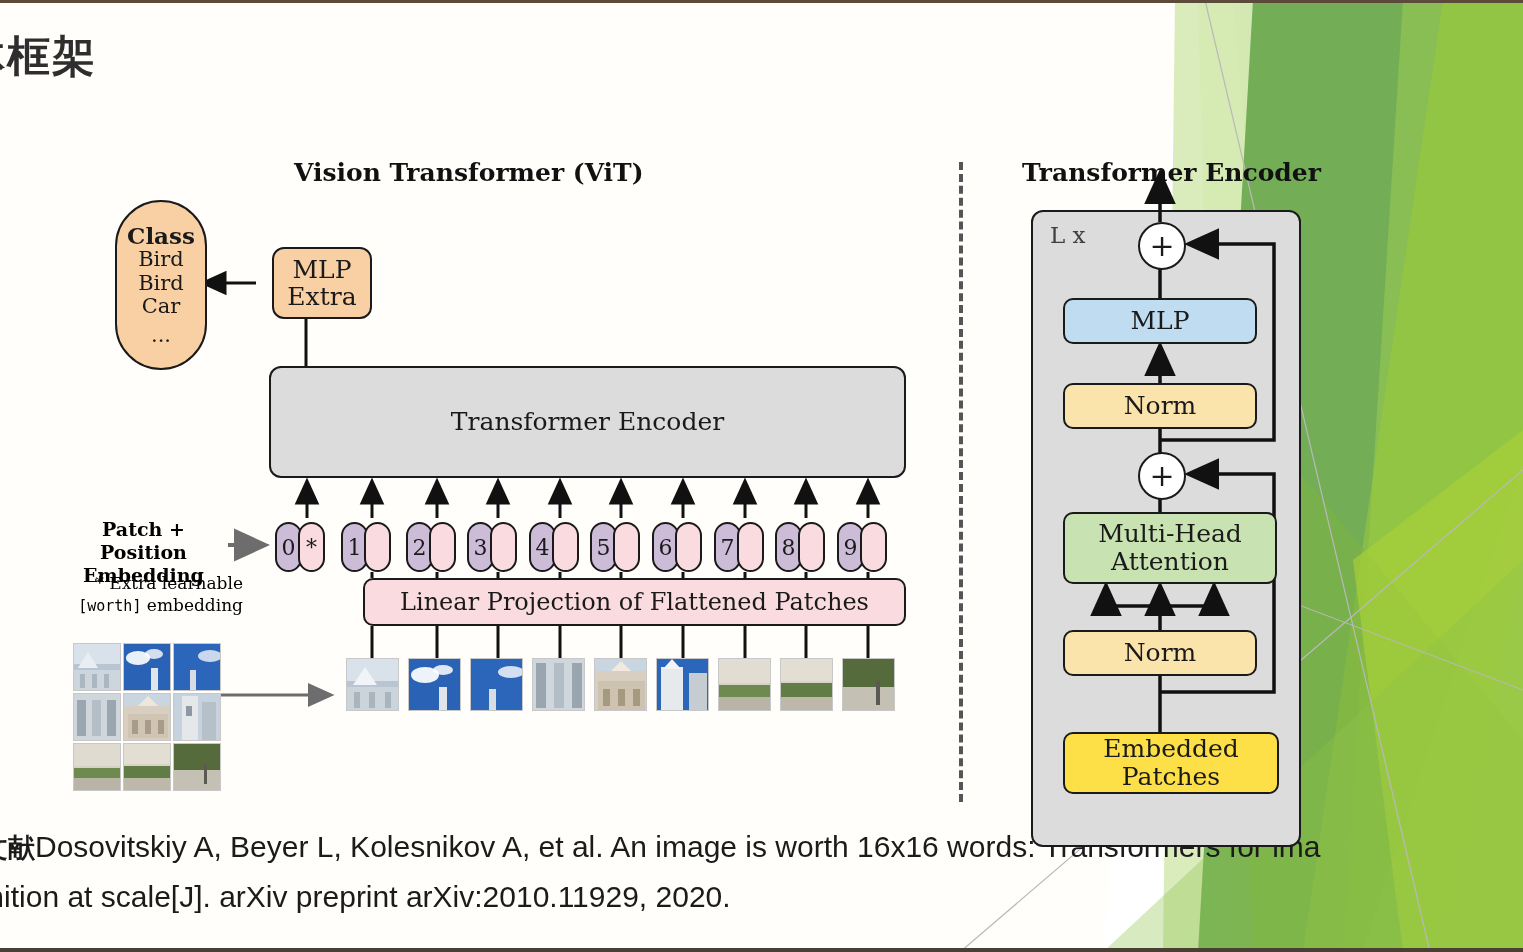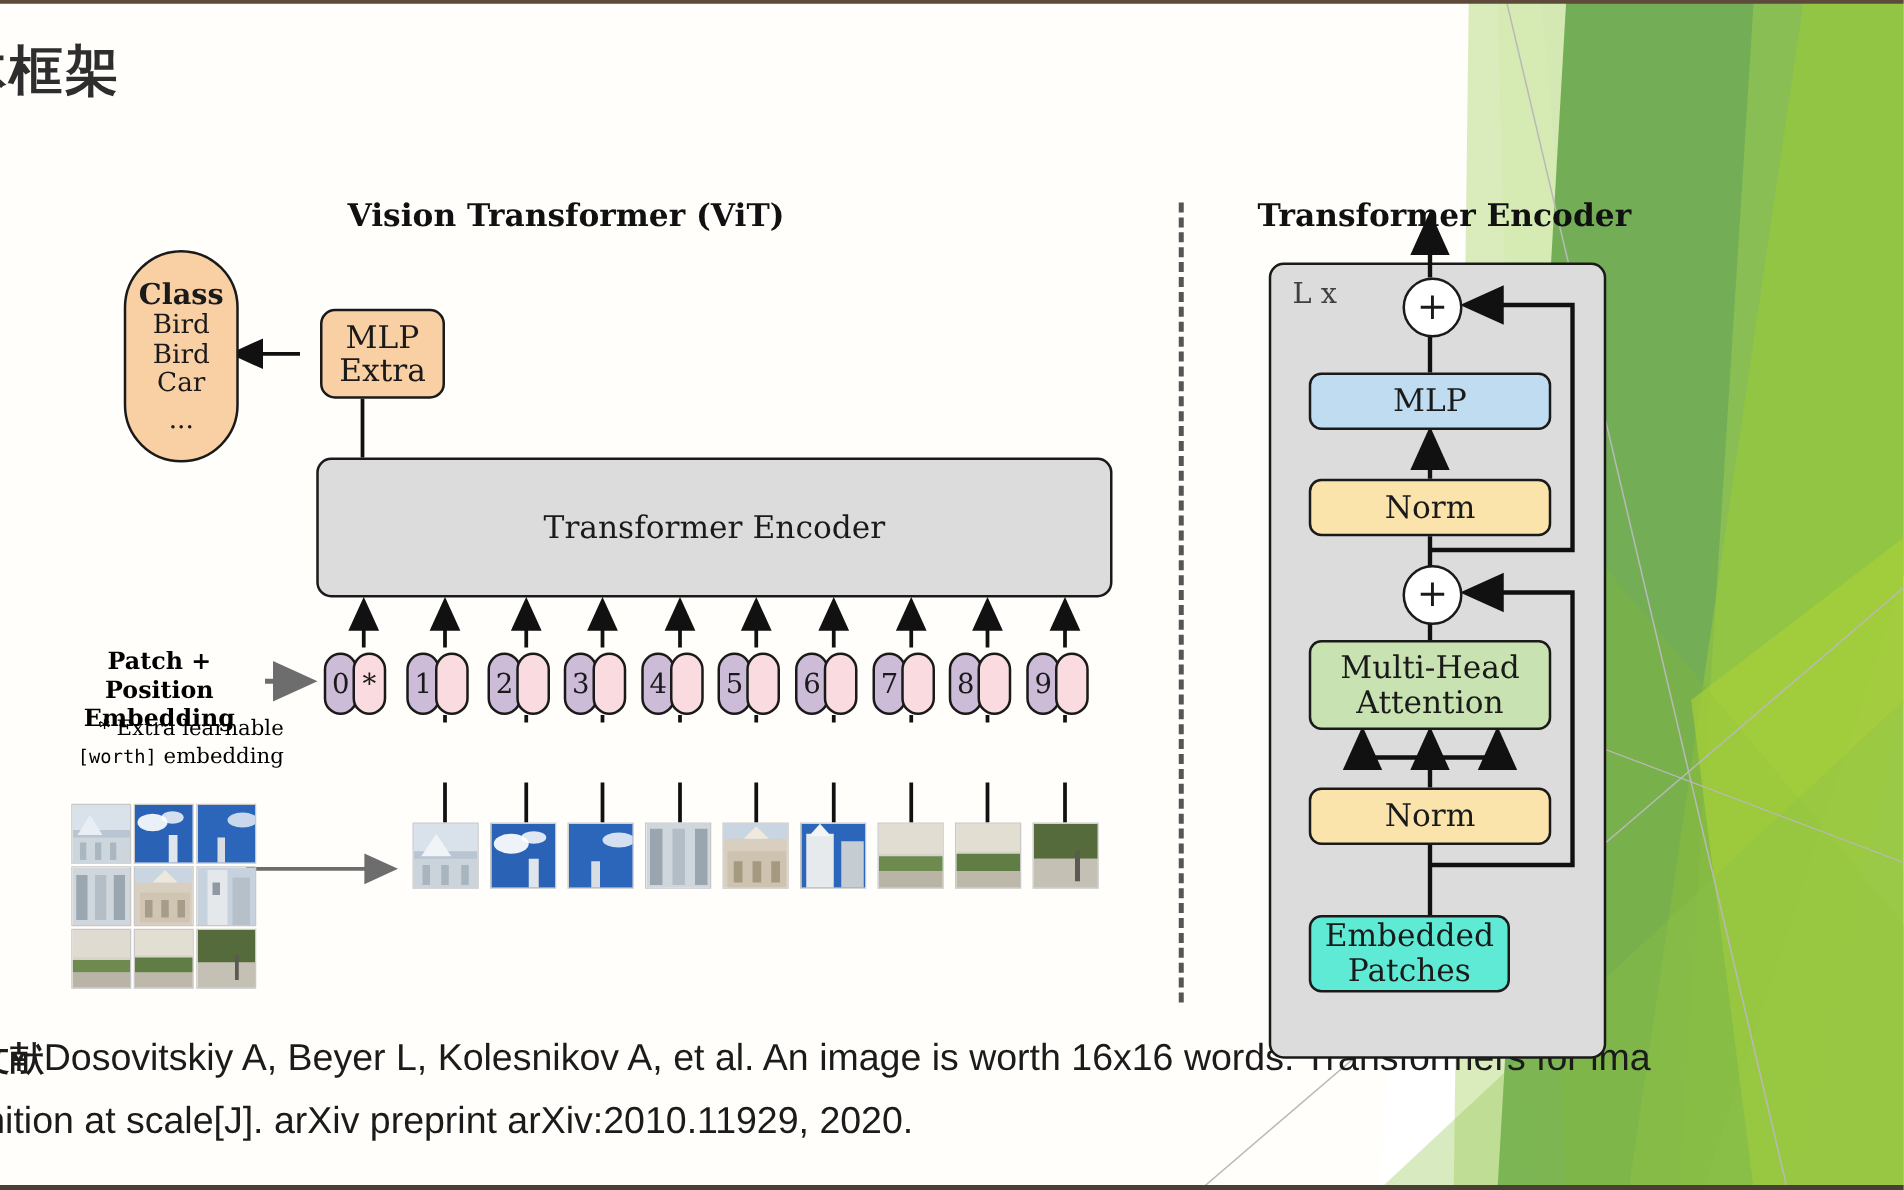--- a/index.html
+++ b/index.html
@@ -20,21 +20,21 @@
 
   
   .slide-title{
     position:absolute;left:-38px;top:28px;
     font-family:"DejaVu Serif", serif;
     font-weight:700;font-size:43px;color:#2e2e2e;
     letter-spacing:2px;white-space:nowrap;
   }
 
   
-  .figure{position:absolute;left:0;top:140px;width:1340px;height:680px;}
+  .figure{position:absolute;left:16px;top:140px;width:1340px;height:680px;}
 
   .fig-title{
     position:absolute;
     font-family:"DejaVu Serif", serif;
     font-weight:700;font-size:25px;color:#111;white-space:nowrap;
   }
   #vit-title{left:278px;top:18px;}
   #enc-title{left:1006px;top:18px;}
 
   .divider{
@@ -87,23 +87,23 @@
   #lx-label{
     position:absolute;left:1034px;top:82px;
     font-family:"DejaVu Serif", serif;font-size:23px;color:#404040;z-index:4;
   }
   .enc-box{position:absolute;box-sizing:border-box;border:2.5px solid #1a1a1a;
     border-radius:10px;display:flex;align-items:center;justify-content:center;
     flex-direction:column;text-align:center;line-height:1.12;
     font-family:"DejaVu Serif", serif;font-size:25px;color:#1a1a1a;z-index:3;}
   #enc-mlp{left:1047px;top:158px;width:194px;height:46px;background:#bfdcf0;}
   #enc-norm-top{left:1047px;top:243px;width:194px;height:46px;background:#fbe3ac;}
-  #enc-mha{left:1047px;top:372px;width:194px;height:72px;background:#c8e3b1;}
+  #enc-mha{left:1047px;top:372px;width:214px;height:72px;background:#c8e3b1;}
   #enc-norm-bot{left:1047px;top:490px;width:194px;height:46px;background:#fbe3ac;}
-  #enc-embedded{left:1047px;top:592px;width:161px;height:62px;background:#5eead4;z-index:3;}
+  #enc-embedded{left:1047px;top:592px;width:216px;height:62px;background:#fde047;z-index:3;}
 
   .plus{
     position:absolute;width:44px;height:44px;border-radius:50%;
     background:#fff;border:2.5px solid #1a1a1a;z-index:4;
     display:flex;align-items:center;justify-content:center;
     font-family:"DejaVu Serif", serif;font-size:30px;color:#1a1a1a;line-height:1;
   }
   #plus-top{left:1122px;top:82px;}
   #plus-bot{left:1122px;top:312px;}
 
@@ -278,20 +278,21 @@
       <span style="margin-top:6px;">...</span>
     </div>
 
     <div class="box" id="mlp-head">
       <span>MLP</span>
       <span>Extra</span>
     </div>
 
     <div class="box" id="transformer-encoder">Transformer Encoder</div>
 
+    <div class="box" id="linear-proj">Linear Projection of Flattened Patches</div>
 
     <div class="lbl" id="patch-pos-lbl">
       <div>Patch + Position</div>
       <div>Embedding</div>
     </div>
     <div class="lbl" id="extra-lbl">
       <div>* Extra learnable</div>
       <div>
         <span class="mono">[worth]</span><span> embedding</span>
       </div>

